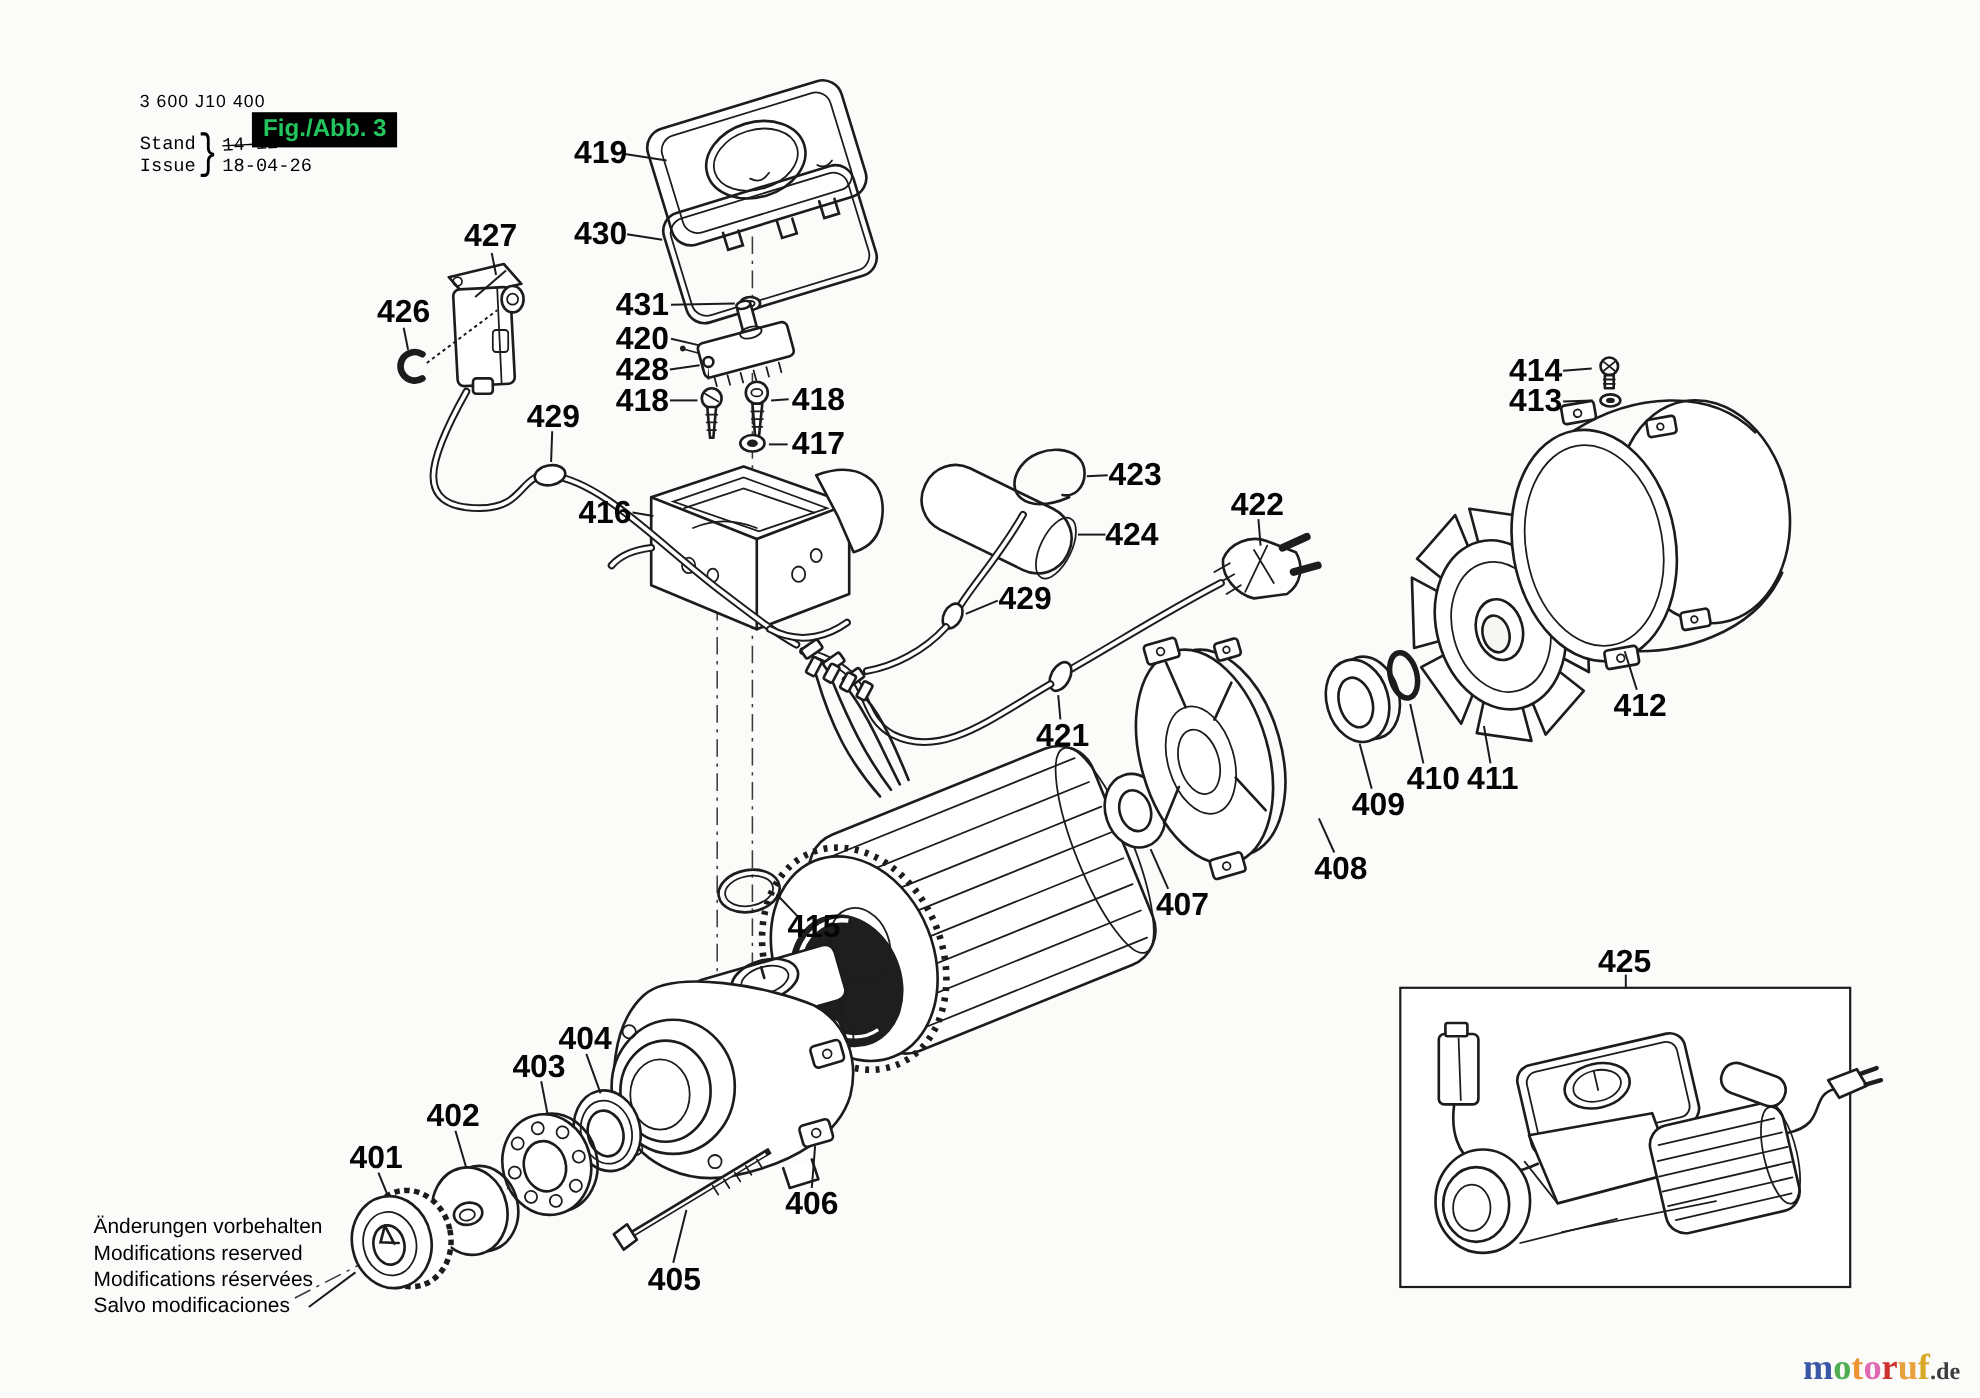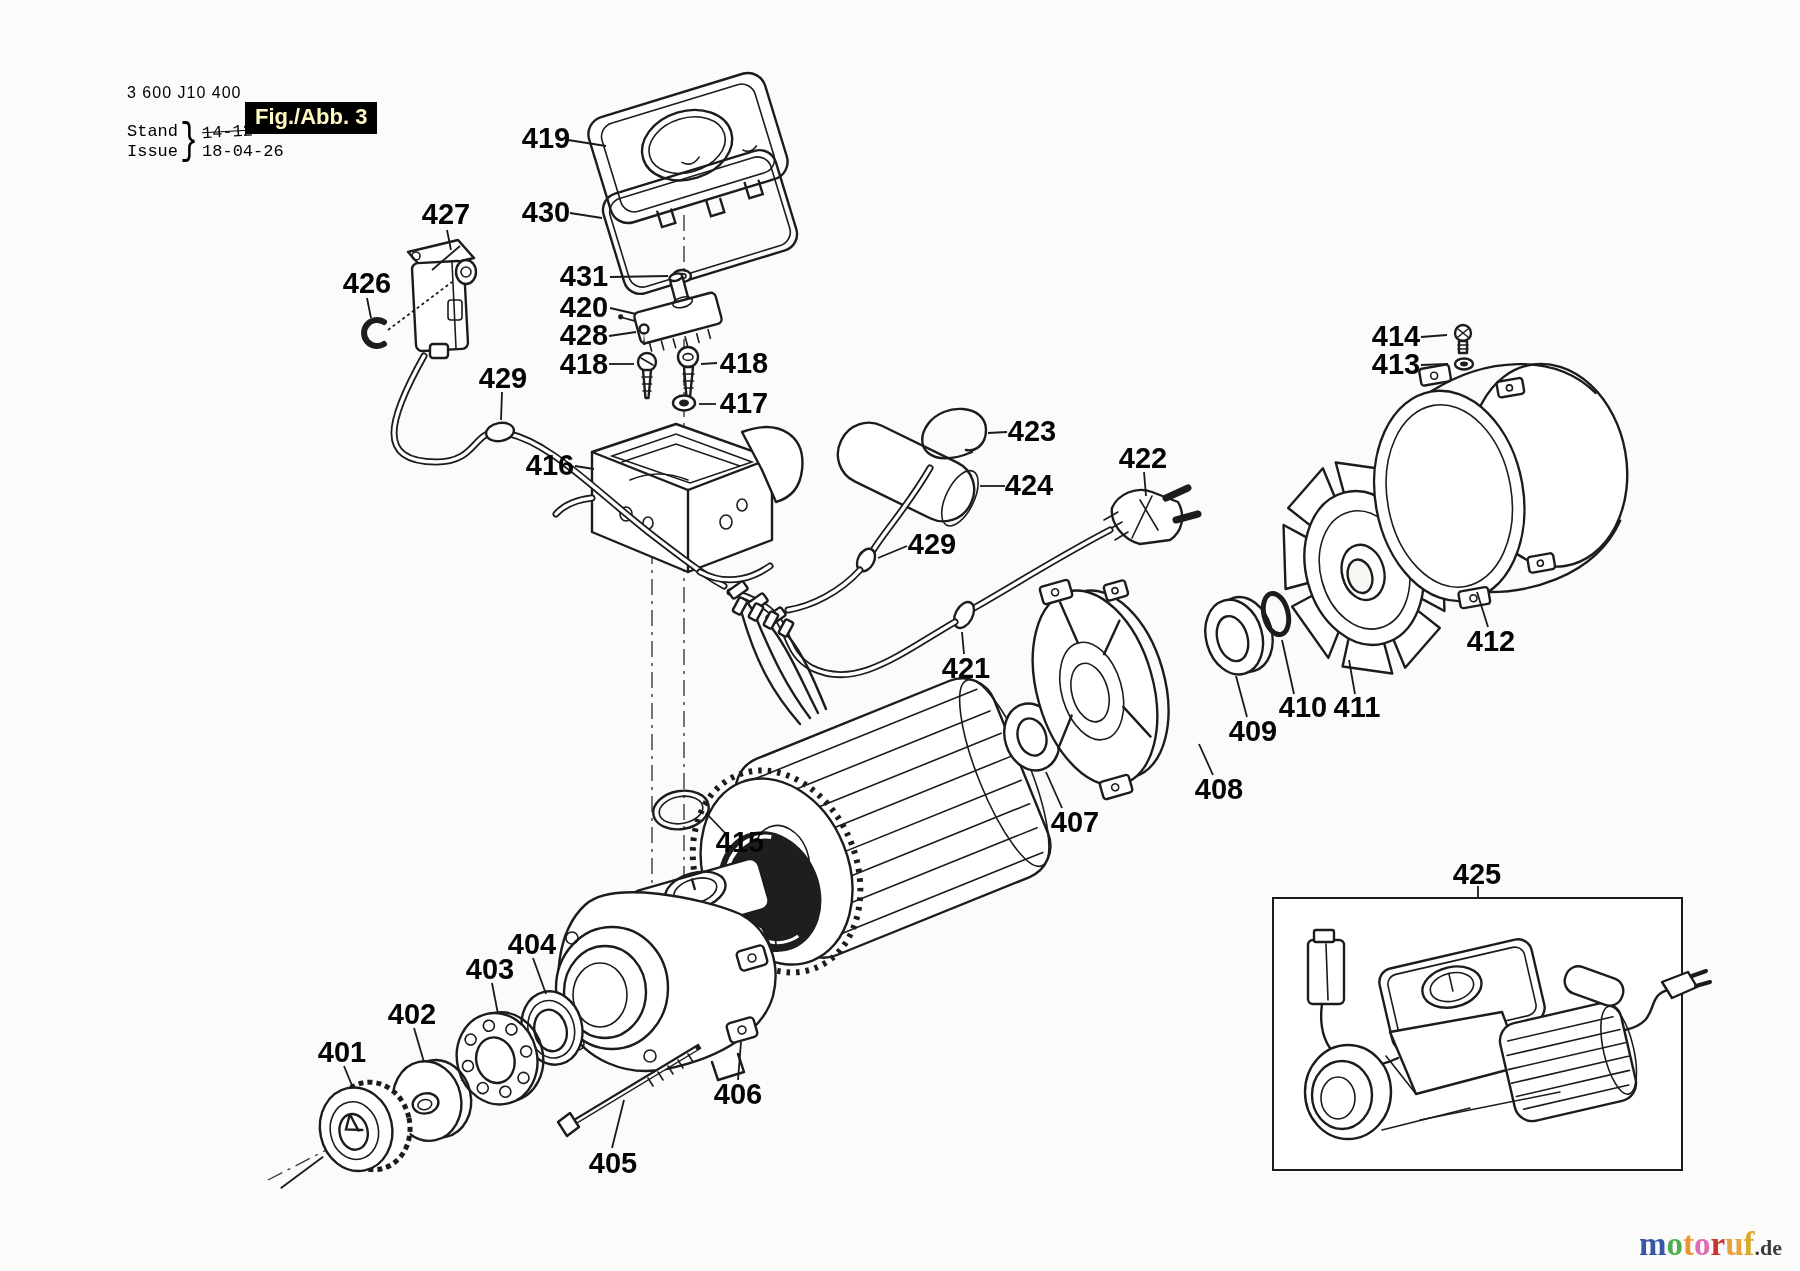--- a/index.html
+++ b/index.html
@@ -21,21 +21,21 @@
   .callout{font:bold 29px "Liberation Sans",sans-serif;fill:#050505;text-anchor:middle;}
 
   
   .titleblock{position:absolute;left:127px;top:84px;line-height:1.15;}
   .part-number{font-size:16px;letter-spacing:1px;}
   .issue-row{display:flex;align-items:center;margin-top:20px;font-family:Liberation Mono, monospace;}
   .issue-labels{display:flex;flex-direction:column;font-size:17px;}
   .brace{font-size:30px;font-weight:400;transform:scaleY(1.45);margin:0 4px 0 2px;}
   .issue-dates{display:flex;flex-direction:column;font-size:17px;}
   .struck{text-decoration:line-through;transform:rotate(-3deg);}
-  .fig-badge{position:absolute;left:245px;top:102px;background:#000;color:#fef9c3;
+  .fig-badge{position:absolute;left:229px;top:102px;background:#000;color:#22c55e;
              font-weight:bold;font-size:22px;padding:2px 10px 4px 10px;}
 
   
   .notes{position:absolute;left:85px;top:1104px;font-size:19px;line-height:24px;}
 
   
   .logo{position:absolute;right:18px;bottom:8px;font-family:"Liberation Serif",serif;
         font-weight:bold;font-size:33px;letter-spacing:0px;}
   .logo .suffix{font-size:22px;font-weight:bold;}
 </style>
@@ -464,18 +464,24 @@
       </div>
       <div class="brace">}</div>
       <div class="issue-dates">
         <span class="struck">14-12</span>
         <span>18-04-26</span>
       </div>
     </div>
   </div>
   <div class="fig-badge">Fig./Abb. 3</div>
 
+  <div class="notes">
+    <div>Änderungen vorbehalten</div>
+    <div>Modifications reserved</div>
+    <div>Modifications réservées</div>
+    <div>Salvo modificaciones</div>
+  </div>
 
   <div class="logo">
     <span class="logo-letter" style="color: rgb(58, 87, 167);">m</span><span class="logo-letter" style="color: rgb(79, 174, 82);">o</span><span class="logo-letter" style="color: rgb(239, 148, 52);">t</span><span class="logo-letter" style="color: rgb(224, 107, 178);">o</span><span class="logo-letter" style="color: rgb(204, 51, 48);">r</span><span class="logo-letter" style="color: rgb(232, 161, 60);">u</span><span class="logo-letter" style="color: rgb(217, 169, 40);">f</span><span class="suffix" style="color: rgb(60, 60, 60);">.de</span>
   </div>
 
 </div>
 
 </body></html>

